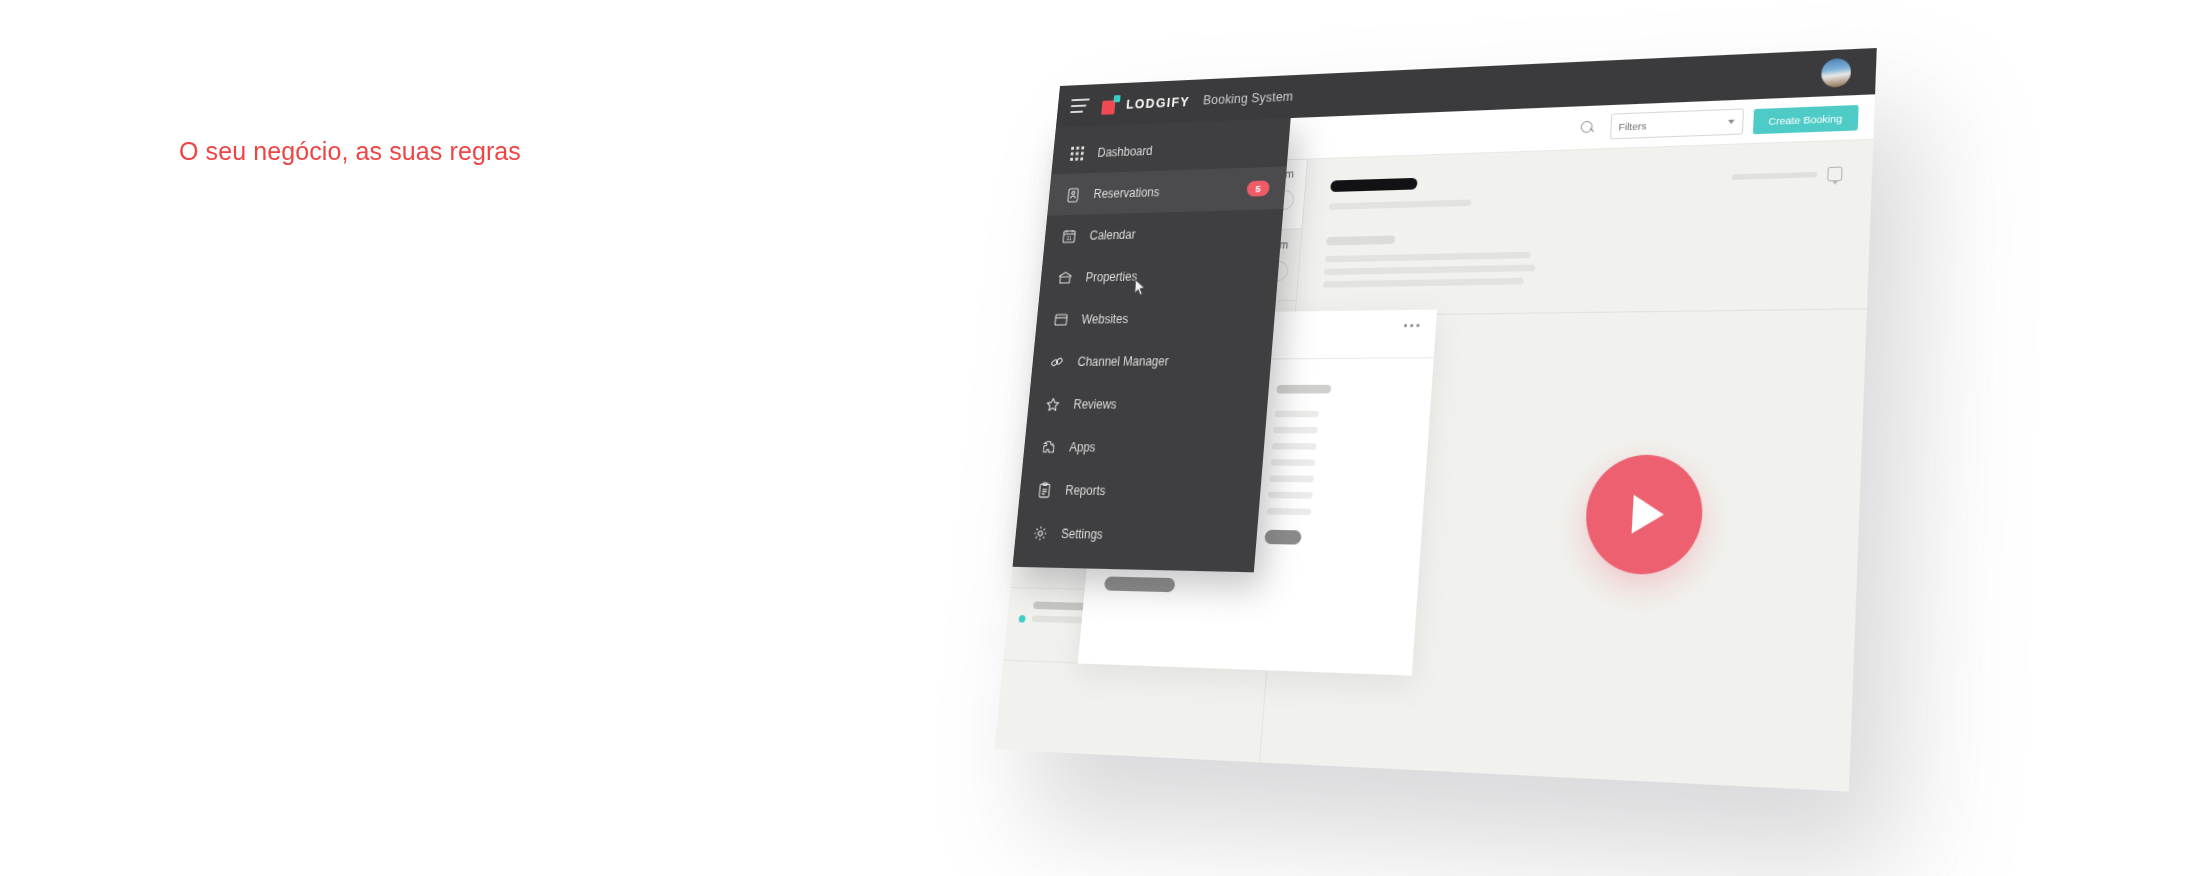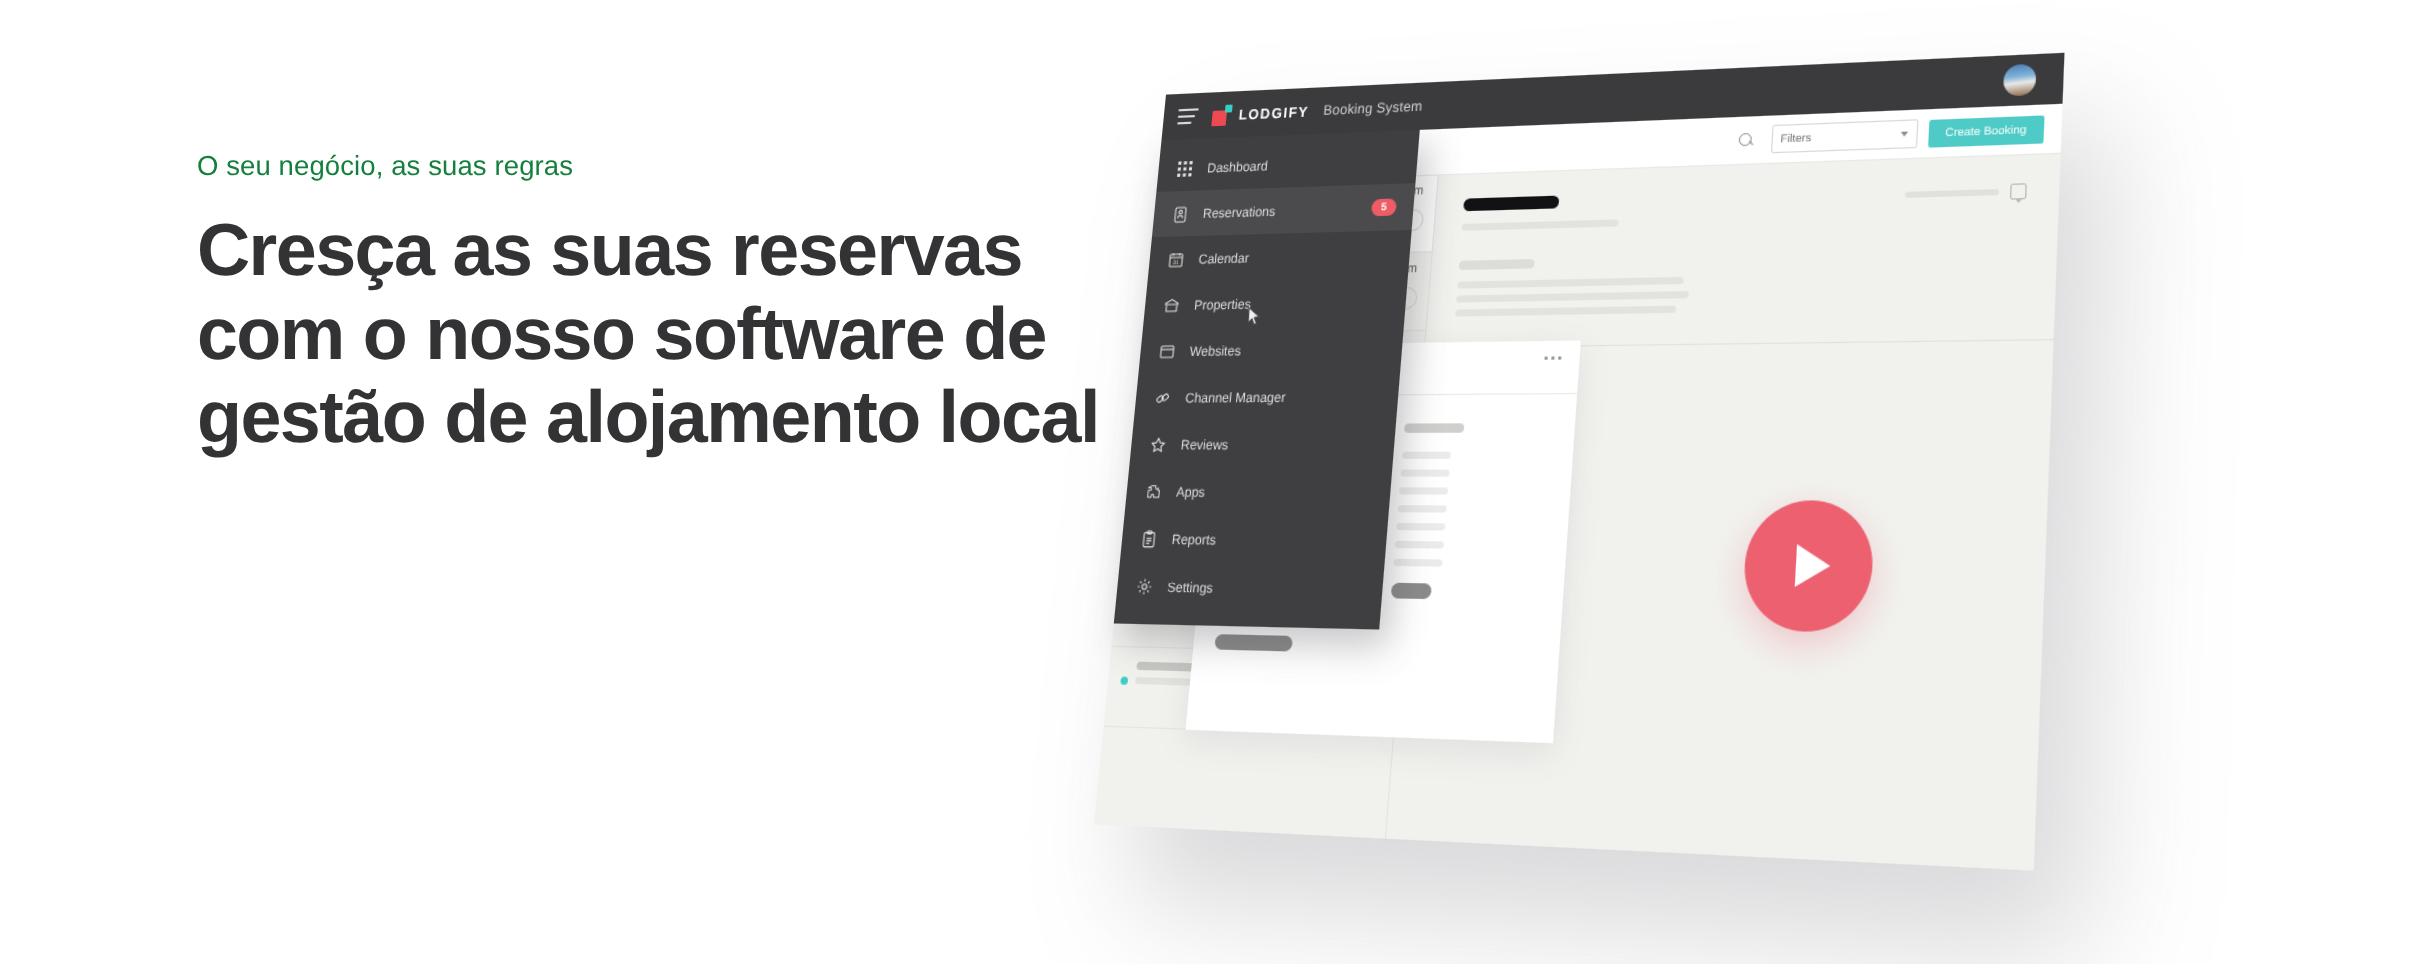--- a/index.html
+++ b/index.html
@@ -8,21 +8,21 @@
     width:2192px;height:876px;overflow:hidden;
     background:#ffffff;
     font-family:"Liberation Sans", sans-serif;
     -webkit-font-smoothing:antialiased;
   }
   .page{position:relative;width:2192px;height:876px;background:#fff;}
 
   
   .copy{position:absolute;left:179px;top:135px;width:880px;}
   .eyebrow{
-    font-size:25px;line-height:1.3;color:#15803d;font-weight:400;
+    font-size:25px;line-height:1.3;color:#ef4444;font-weight:400;
     letter-spacing:.1px;margin:0 0 22px 0;
   }
   .headline{
     margin:0;font-weight:800;font-size:67px;line-height:1.14;
     color:#333335;letter-spacing:-1.4px;max-width:860px;
     font-family:"Liberation Sans", sans-serif;
   }
 
   
   .mock-wrap{
@@ -175,21 +175,20 @@
     border-left:28px solid #ffffff;margin-left:8px;
   }
 </style>
 </head>
 <body>
 
 <div class="page">
 
   <div class="copy">
     <p class="eyebrow">O seu negócio, as suas regras</p>
-    <h1 class="headline">Cresça as suas reservas com o nosso software de gestão de alojamento local</h1>
   </div>
 
   <div class="mock-wrap">
     <div class="mock">
 
       <div class="topbar">
         <div class="hamburger">
             <i></i>
             <i></i>
             <i></i>

